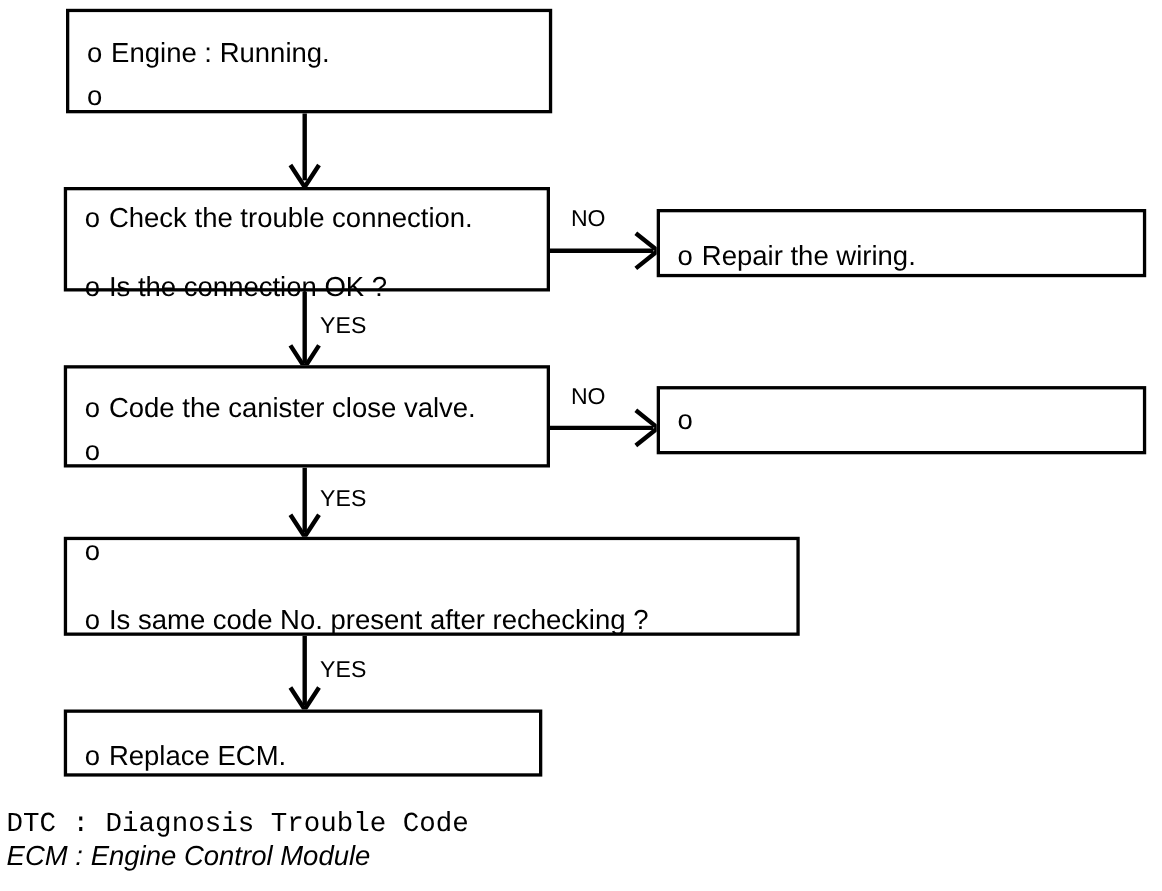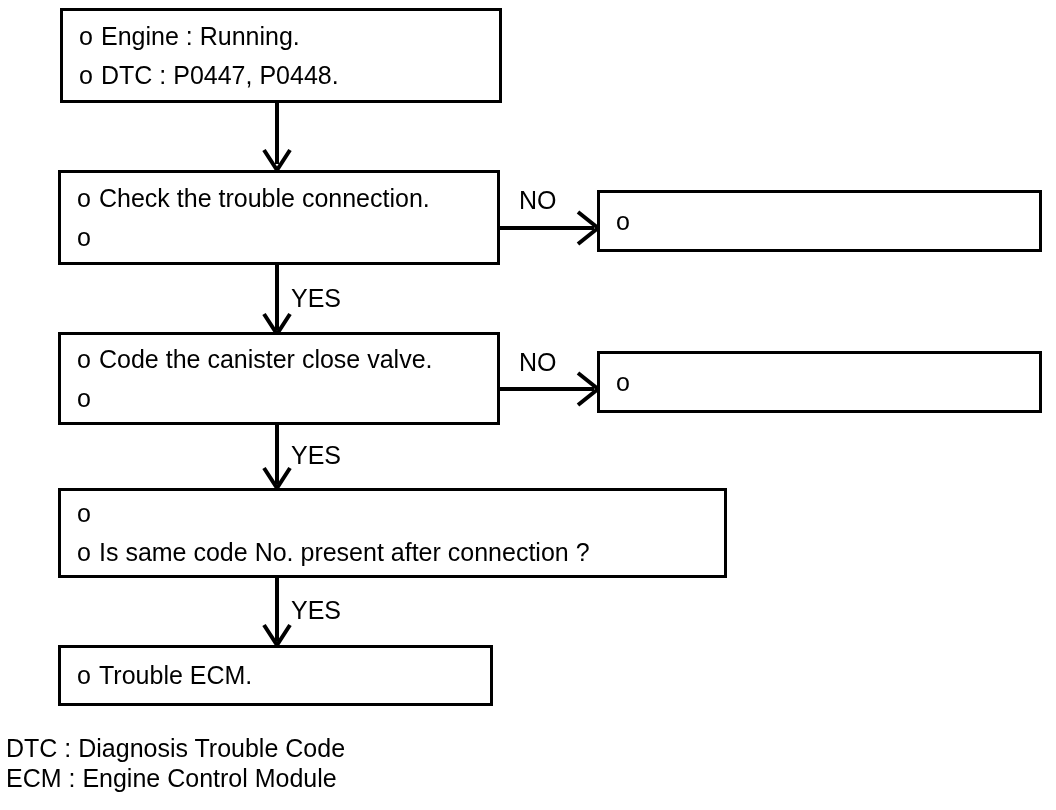--- a/index.html
+++ b/index.html
@@ -41,27 +41,28 @@
     display: inline-block;
     width: 38px;
     flex: 0 0 38px;
     text-align: left;
     padding-left: 16px;
     box-sizing: border-box;
     font-size: 25px;
   }
   .ltext {
     display: inline-block;
+    margin-top: 24px;
   }
   .node.two-line .line-row { padding: 7px 0; }
   .node.one-line .line-row { padding: 0; }
 
   .edge-label {
     position: absolute;
-    font-size: 25px;
+    font-size: 21px;
     line-height: 1;
     white-space: nowrap;
   }
   .legend {
     position: absolute;
     font-size: 25px;
     line-height: 1;
     white-space: nowrap;
   }
   svg.connectors {
@@ -98,37 +99,38 @@
     <polyline points="264,625 277,645 290,625" fill="none" stroke="#000" stroke-width="4"></polyline>
   </svg>
 
   <div class="node two-line" style="left:60px; top:8px; width:442px; height:95px;">
     <div class="line-row">
       <span class="bullet">o</span>
       <span class="ltext">Engine : Running.</span>
     </div>
     <div class="line-row">
       <span class="bullet">o</span>
-      <span class="ltext">DTC : P0447, P0448.</span>
     </div>
   </div>
 
   <div class="node two-line" style="left:58px; top:170px; width:442px; height:95px;">
     <div class="line-row">
       <span class="bullet">o</span>
       <span class="ltext">Check the trouble connection.</span>
     </div>
     <div class="line-row">
       <span class="bullet">o</span>
+      <span class="ltext">Is the connection OK ?</span>
     </div>
   </div>
 
   <div class="node one-line" style="left:597px; top:190px; width:445px; height:62px;">
     <div class="line-row">
       <span class="bullet">o</span>
+      <span class="ltext">Repair the wiring.</span>
     </div>
   </div>
 
   <div class="node two-line" style="left:58px; top:332px; width:442px; height:93px;">
     <div class="line-row">
       <span class="bullet">o</span>
       <span class="ltext">Code the canister close valve.</span>
     </div>
     <div class="line-row">
       <span class="bullet">o</span>
@@ -140,37 +142,37 @@
       <span class="bullet">o</span>
     </div>
   </div>
 
   <div class="node two-line" style="left:58px; top:488px; width:669px; height:90px;">
     <div class="line-row">
       <span class="bullet">o</span>
     </div>
     <div class="line-row">
       <span class="bullet">o</span>
-      <span class="ltext">Is same code No. present after connection ?</span>
+      <span class="ltext">Is same code No. present after rechecking ?</span>
     </div>
   </div>
 
   <div class="node one-line" style="left:58px; top:645px; width:435px; height:61px;">
     <div class="line-row">
       <span class="bullet">o</span>
-      <span class="ltext">Trouble ECM.</span>
+      <span class="ltext">Replace ECM.</span>
     </div>
   </div>
 
   <div class="edge-label" style="left:519px; top:188px;">NO</div>
 
   <div class="edge-label" style="left:291px; top:286px;">YES</div>
 
   <div class="edge-label" style="left:519px; top:350px;">NO</div>
 
   <div class="edge-label" style="left:291px; top:443px;">YES</div>
 
   <div class="edge-label" style="left:291px; top:598px;">YES</div>
 
-  <div class="legend" style="left:6px; top:736px;">DTC : Diagnosis Trouble Code</div>
-  <div class="legend" style="left:6px; top:766px;">ECM : Engine Control Module</div>
+  <div class="legend" style="left:6px; top:736px;font-family:Liberation Mono, monospace;">DTC : Diagnosis Trouble Code</div>
+  <div class="legend" style="left:6px; top:766px;font-style:italic;">ECM : Engine Control Module</div>
 
 </div>
 
 </body></html>

